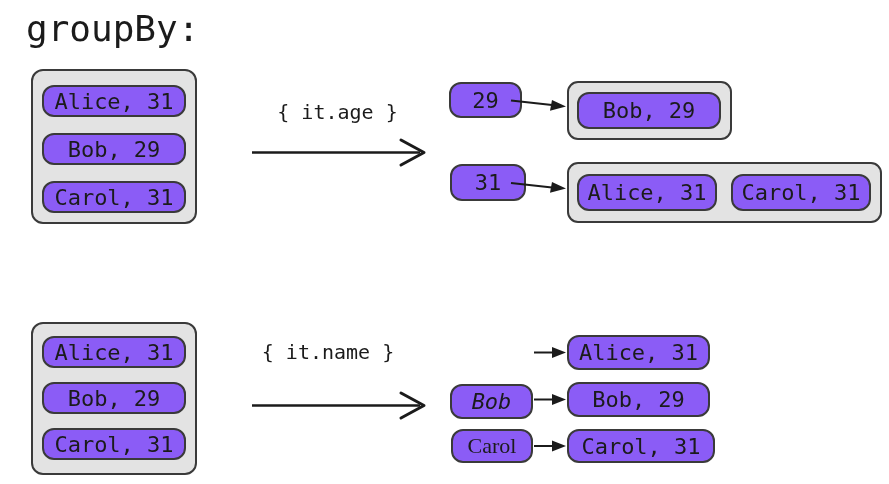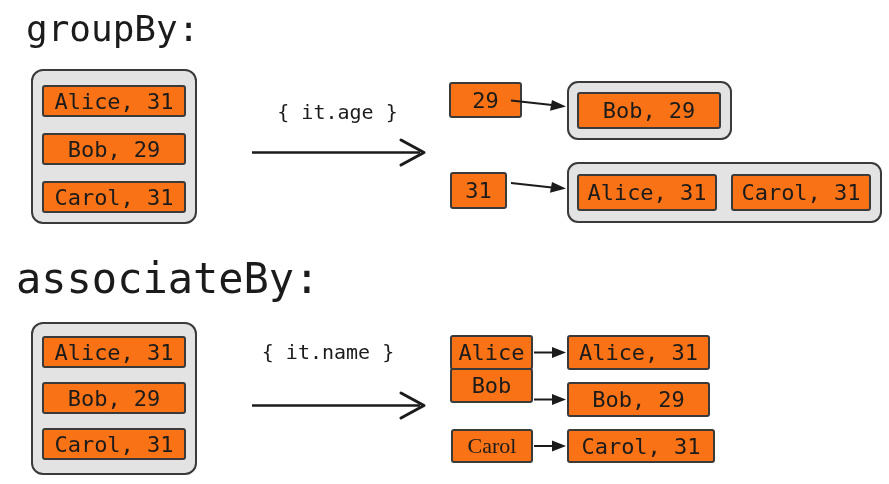--- a/index.html
+++ b/index.html
@@ -33,23 +33,23 @@
   .src2 { padding: 12px 9px 12px 9px; gap: 14px; }
   .grp {
     display: flex;
     flex-direction: row;
     align-items: center;
     padding: 0 8px;
     gap: 14px;
     border-radius: 11px;
   }
   .box {
-    background: #f97316;
+    background: #8b5cf6;
     border: 2px solid #3a3a3a;
-    border-radius: 3px;
+    border-radius: 12px;
     box-sizing: border-box;
     display: flex;
     align-items: center;
     justify-content: center;
     font-size: 22px;
     white-space: nowrap;
     flex: 0 0 auto;
   }
   .src .box { height: 32px; width: 100%; }
   .lambda {
@@ -73,41 +73,39 @@
   </div>
 
   <div class="lambda abs" style="left:250px; top:100px; width:175px;">{ it.age }</div>
 
   <div class="box abs" style="left:449px; top:82px; width:73px; height:36px;">29</div>
 
   <div class="container grp abs" style="left:567px; top:81px; width:165px; height:59px;">
     <div class="box" style="width:144px; height:37px;">Bob, 29</div>
   </div>
 
-  <div class="box abs" style="left:450px; top:172px; width:57px; height:37px;text-align:center;">31</div>
+  <div class="box abs" style="left:450px; top:164px; width:76px; height:37px;text-align:center;">31</div>
 
   <div class="container grp abs" style="left:567px; top:162px; width:315px; height:61px;">
     <div class="box" style="width:140px; height:37px;">Alice, 31</div>
     <div class="box" style="width:140px; height:37px;">Carol, 31</div>
   </div>
 
-  <div class="sec-title abs" style="left:16px; top:256px; font-size:42px;">associateBy:</div>
 
   <div class="container src src2 abs" style="left:31px; top:322px; width:166px; height:153px;">
     <div class="box">Alice, 31</div>
     <div class="box">Bob, 29</div>
     <div class="box">Carol, 31</div>
   </div>
 
   <div class="lambda abs" style="left:238px; top:340px; width:180px;">{ it.name }</div>
 
-  <div class="box abs" style="left:450px; top:335px; width:83px; height:35px;">Alice</div>
   <div class="box abs" style="left:567px; top:335px; width:143px; height:35px;">Alice, 31</div>
 
-  <div class="box abs" style="left:450px; top:368px; width:83px; height:35px;">Bob</div>
+  <div class="box abs" style="left:450px; top:384px; width:83px; height:35px;font-style:italic;">Bob</div>
   <div class="box abs" style="left:567px; top:382px; width:143px; height:35px;">Bob, 29</div>
 
   <div class="box abs" style="left:451px; top:429px; width:82px; height:34px;font-family:Liberation Serif, serif;">Carol</div>
   <div class="box abs" style="left:567px; top:429px; width:148px; height:34px;">Carol, 31</div>
 
   <svg class="arrows abs" width="889" height="484" viewBox="0 0 889 484">
 
     <g stroke="#1b1b1b" fill="none">
       <path d="M252,152.5 L420,152.5" stroke-width="2.7"></path>
       <path d="M401,140 L424,152.5 L401,165" stroke-width="3" stroke-linecap="round" stroke-linejoin="round"></path>

